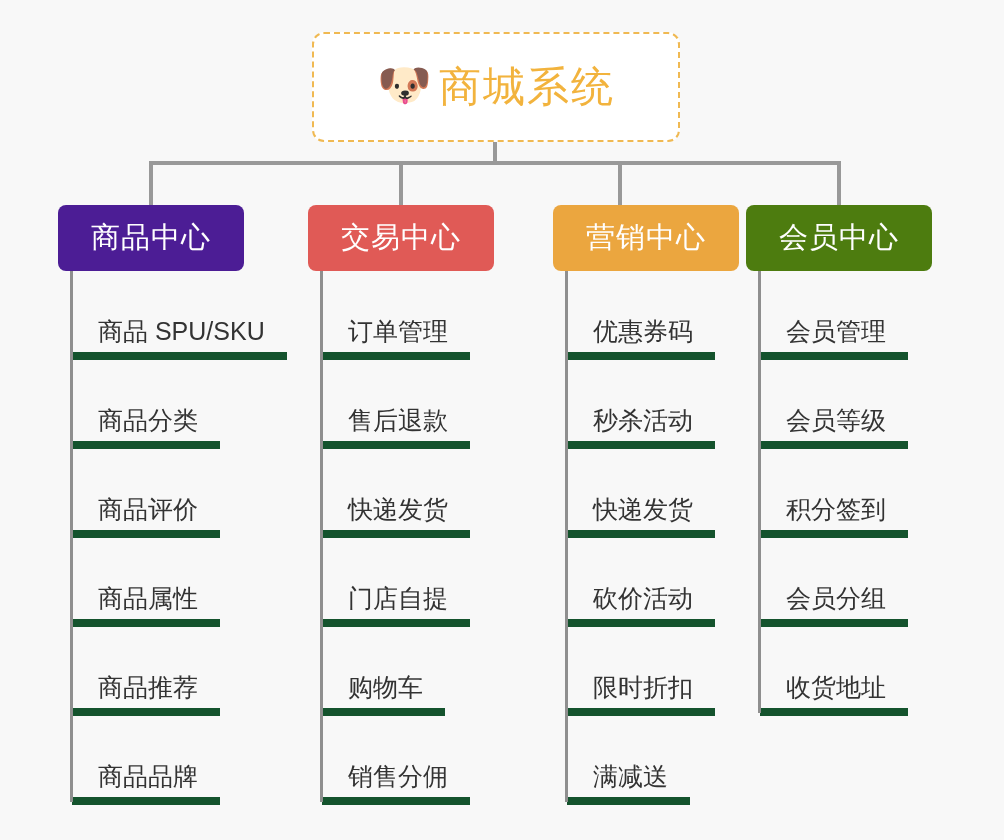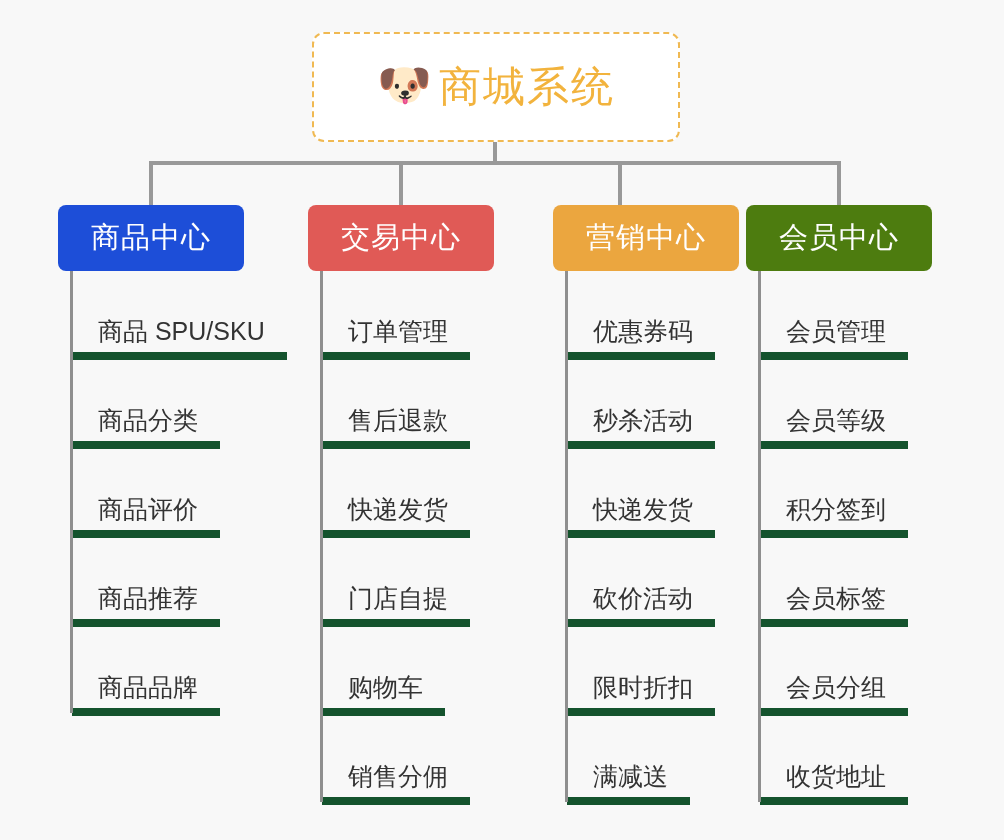--- a/index.html
+++ b/index.html
@@ -140,37 +140,42 @@
 
   <div id="drops">
       <div class="conn conn-drop" style="left: 149px;"></div>
       <div class="conn conn-drop" style="left: 399px;"></div>
       <div class="conn conn-drop" style="left: 618px;"></div>
       <div class="conn conn-drop" style="left: 837px;"></div>
     </div>
 
   <div id="columns-host">
       <div class="column" style="left: 58px; width: 186px;">
-        <div class="cat-header" style="background: #1d4ed8;">
+        <div class="cat-header" style="background: #4c1d95;">
           <span>商品中心</span>
         </div>
         <div class="leaf-list">
           <div class="leaf-item">
             <div class="leaf-underline">
               <span class="leaf-label">商品 SPU/SKU</span>
             </div>
           </div>
           <div class="leaf-item">
             <div class="leaf-underline">
               <span class="leaf-label">商品分类</span>
             </div>
           </div>
           <div class="leaf-item">
             <div class="leaf-underline">
               <span class="leaf-label">商品评价</span>
+            </div>
+          </div>
+          <div class="leaf-item">
+            <div class="leaf-underline">
+              <span class="leaf-label">商品属性</span>
             </div>
           </div>
           <div class="leaf-item">
             <div class="leaf-underline">
               <span class="leaf-label">商品推荐</span>
             </div>
           </div>
           <div class="leaf-item">
             <div class="leaf-underline">
               <span class="leaf-label">商品品牌</span>
@@ -267,25 +272,20 @@
               <span class="leaf-label">会员等级</span>
             </div>
           </div>
           <div class="leaf-item">
             <div class="leaf-underline">
               <span class="leaf-label">积分签到</span>
             </div>
           </div>
           <div class="leaf-item">
             <div class="leaf-underline">
-              <span class="leaf-label">会员标签</span>
-            </div>
-          </div>
-          <div class="leaf-item">
-            <div class="leaf-underline">
               <span class="leaf-label">会员分组</span>
             </div>
           </div>
           <div class="leaf-item">
             <div class="leaf-underline">
               <span class="leaf-label">收货地址</span>
             </div>
           </div>
         </div>
       </div>

